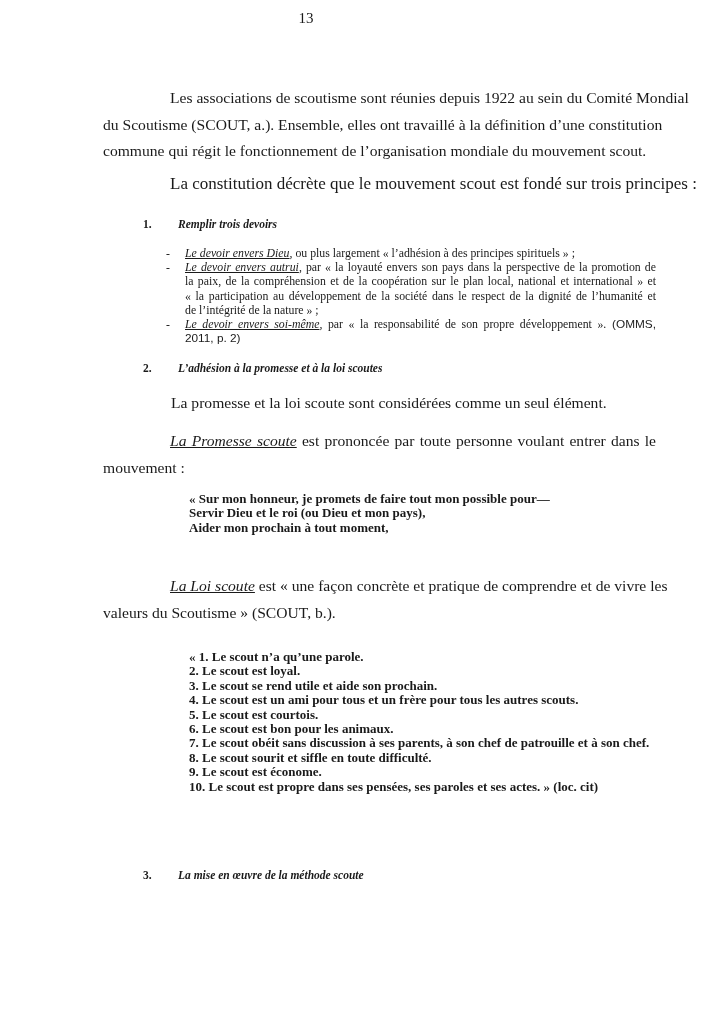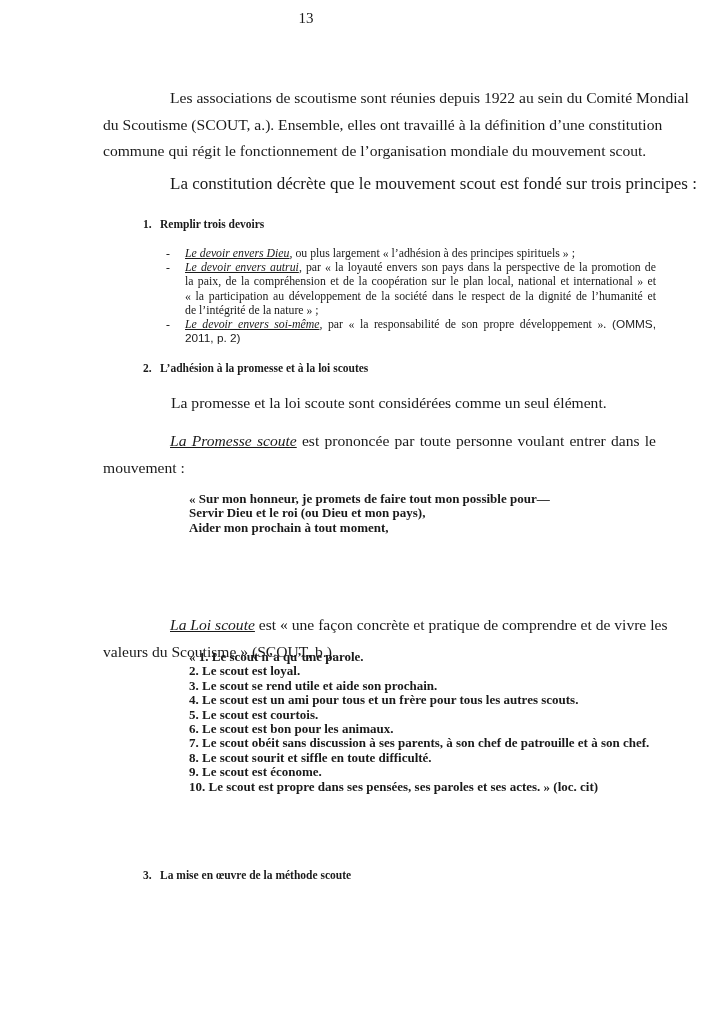--- a/index.html
+++ b/index.html
@@ -6,21 +6,21 @@
   body { width:724px; height:1024px; position:relative; overflow:hidden;
          font-family:"Liberation Serif", serif; color:#1a1a1a; }
   .abs { position:absolute; white-space:nowrap; }
   .page-num { left:0; width:612px; text-align:center; top:10px; font-size:15px; }
   .para { position:absolute; left:103px; width:553px; font-size:15.6px; line-height:26.5px; text-align:justify; }
   .para .line { display:block; text-align:justify; text-align-last:justify; white-space:nowrap; }
   .para .line.last { text-align-last:left; }
   .ind { text-indent:67px; }
   .heading { position:absolute; font-weight:bold; font-size:11.5px; }
   .heading .num { position:absolute; left:0; }
-  .heading .txt { position:absolute; left:17px; white-space:nowrap; }
+  .heading .txt { position:absolute; left:35px; white-space:nowrap;font-style:italic; }
   .bullets { position:absolute; left:166px; width:490px; font-size:11.8px; line-height:14.2px; }
   .bullet { position:relative; padding-left:19px; }
   .bullet .dash { position:absolute; left:0; top:0; }
   .bullet .bl { display:block; white-space:nowrap; text-align:justify; text-align-last:justify; }
   .bullet .bl.last { text-align-last:left; }
   .sans { font-family:"Liberation Sans", sans-serif; }
   .block { position:absolute; left:189px; font-size:13px; line-height:14.4px;font-weight:bold; }
   .block div { white-space:nowrap; }
   i { font-style:italic;text-decoration:underline; }
 </style>
@@ -72,21 +72,21 @@
   <span class="line" style="padding-left:67px; box-sizing:border-box;"><i>La Promesse scoute</i><span> est prononcée par toute personne voulant entrer dans le</span></span>
   <span class="line last">mouvement :</span>
 </div>
 
 <div class="block" style="top:492px;">
   <div>« Sur mon honneur, je promets de faire tout mon possible pour—</div>
   <div>Servir Dieu et le roi (ou Dieu et mon pays),</div>
   <div>Aider mon prochain à tout moment,</div>
 </div>
 
-<div class="para" style="top:612px;">
+<div class="para" style="top:573px;">
   <span class="line" style="padding-left:67px; box-sizing:border-box;"><i>La Loi scoute</i><span> est « une façon concrète et pratique de comprendre et de vivre les</span></span>
   <span class="line last">valeurs du Scoutisme » (SCOUT, b.).</span>
 </div>
 
 <div class="block" style="top:650px;">
   <div>« 1. Le scout n’a qu’une parole.</div>
   <div>2. Le scout est loyal.</div>
   <div>3. Le scout se rend utile et aide son prochain.</div>
   <div>4. Le scout est un ami pour tous et un frère pour tous les autres scouts.</div>
   <div>5. Le scout est courtois.</div>

